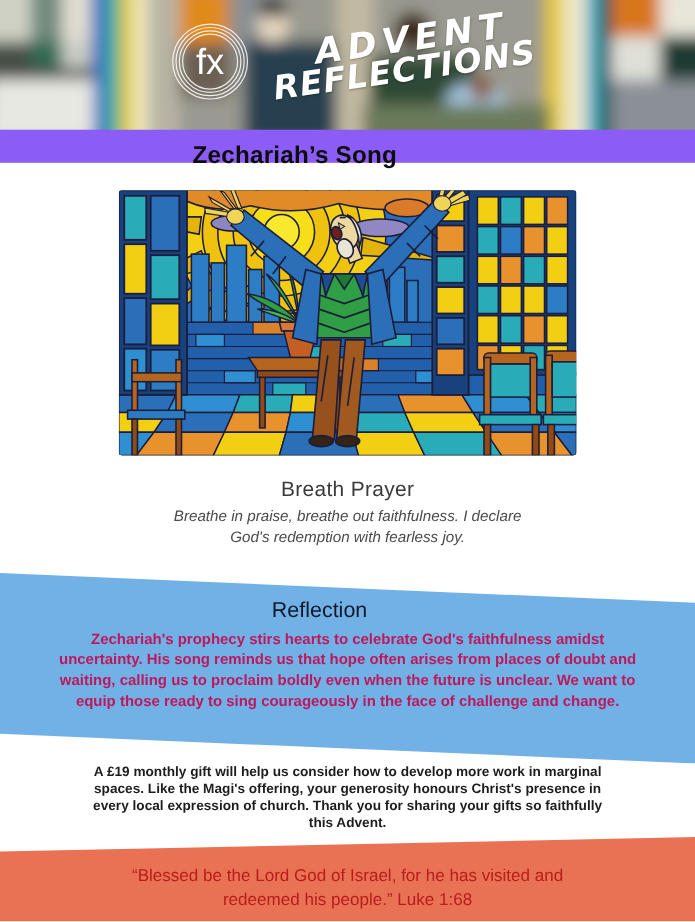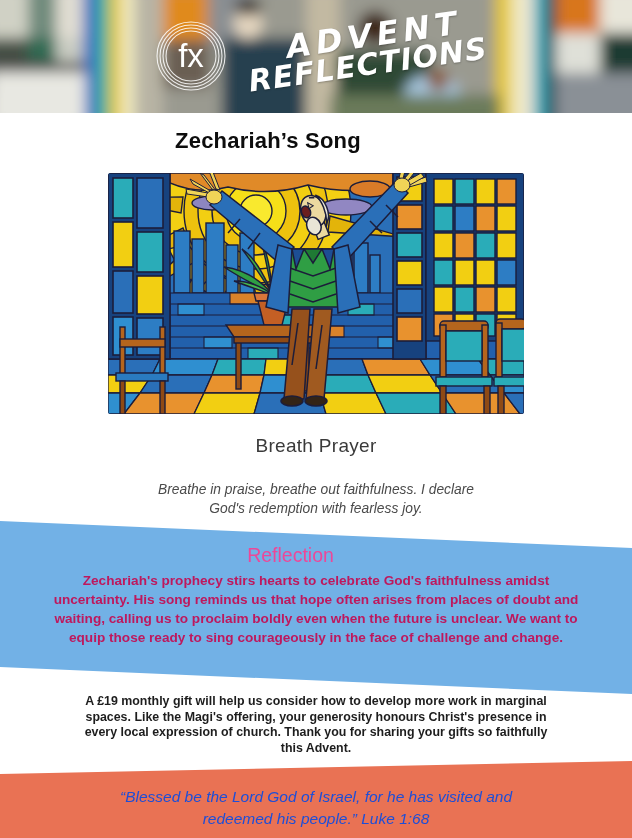--- a/index.html
+++ b/index.html
@@ -1,55 +1,55 @@
 <!DOCTYPE html>
 <html><head>
 <meta charset="utf-8">
 <style>
   html,body{margin:0;padding:0;background:#ffffff;}
   .page{
     position:relative;width:632px;height:838px;margin:0 auto;background:#ffffff;
     overflow:hidden;font-family:"Liberation Sans",sans-serif;
   }
   
-  .header{position:absolute;left:0;top:0;width:632px;height:113px;overflow:hidden;background:#8b5cf6;}
+  .header{position:absolute;left:0;top:0;width:632px;height:148px;overflow:hidden;background:#8b5cf6;}
   .header svg{display:block;}
   .logo{position:absolute;left:154px;top:19px;width:74px;height:74px;}
   .brush{
     position:absolute;left:238px;top:20px;width:256px;color:#ffffff;
     transform:rotate(-8deg);text-align:center;font-style:italic;font-weight:bold;
     font-family:"DejaVu Sans",sans-serif;text-shadow:0 1px 2px rgba(0,0,0,.28);
   }
   .brush .l1{font-size:32px;letter-spacing:5px;line-height:1;transform:translateX(10px);}
   .brush .l2{font-size:30px;letter-spacing:1px;line-height:1;margin-top:-2px;}
   
   .doc-title{position:absolute;left:0;top:128px;width:536px;text-align:center;
     font-size:22px;font-weight:bold;color:#0d0d0d;letter-spacing:.2px;}
   
   .art{position:absolute;left:108px;top:173px;width:416px;height:241px;border-radius:3px;overflow:hidden;}
   
   .bp-head{position:absolute;left:0;top:435px;width:632px;text-align:center;
     font-size:19px;font-weight:400;color:#3a3a3a;letter-spacing:.3px;}
   .bp-body{position:absolute;left:156px;top:461px;width:320px;text-align:center;
-    font-size:13.8px;font-style:italic;color:#4a4a4a;line-height:18.5px;margin-top:20px;}
+    font-size:13.8px;font-style:italic;color:#4a4a4a;line-height:18.5px;}
   
   .band-blue{position:absolute;inset:0;background:#72b1e6;
     clip-path:polygon(0 521px,632px 548px,632px 694px,0 667px);}
   .ref-head{position:absolute;left:0;top:544px;width:581px;text-align:center;
-    font-size:19.5px;font-weight:400;color:#ec4899;}
+    font-size:19.5px;font-weight:400;color:#0f172a;}
   .ref-body{position:absolute;left:50px;top:571px;width:532px;text-align:center;
     font-size:13.6px;font-weight:bold;color:#be185d;line-height:19px;}
   
   .giving{position:absolute;left:81px;top:694px;width:470px;text-align:center;
     font-size:12.4px;font-weight:bold;color:#1d1d1d;line-height:15.5px;}
   
   .band-orange{position:absolute;inset:0;background:#e97254;
     clip-path:polygon(0 774px,632px 761px,632px 838px,0 838px);}
   .verse{position:absolute;left:101px;top:786px;width:430px;text-align:center;
-    font-size:15.5px;font-style:italic;font-weight:500;color:#1d4ed8;line-height:22px;}
+    font-size:15.5px;font-weight:500;color:#b91c1c;line-height:22px;}
 </style>
 </head>
 <body>
 
 <div class="page">
 
   <div class="header">
     <svg width="632" height="118" viewBox="0 0 632 118" preserveAspectRatio="none">
       <defs>
         <filter id="hblur" x="-10%" y="-20%" width="120%" height="140%">

